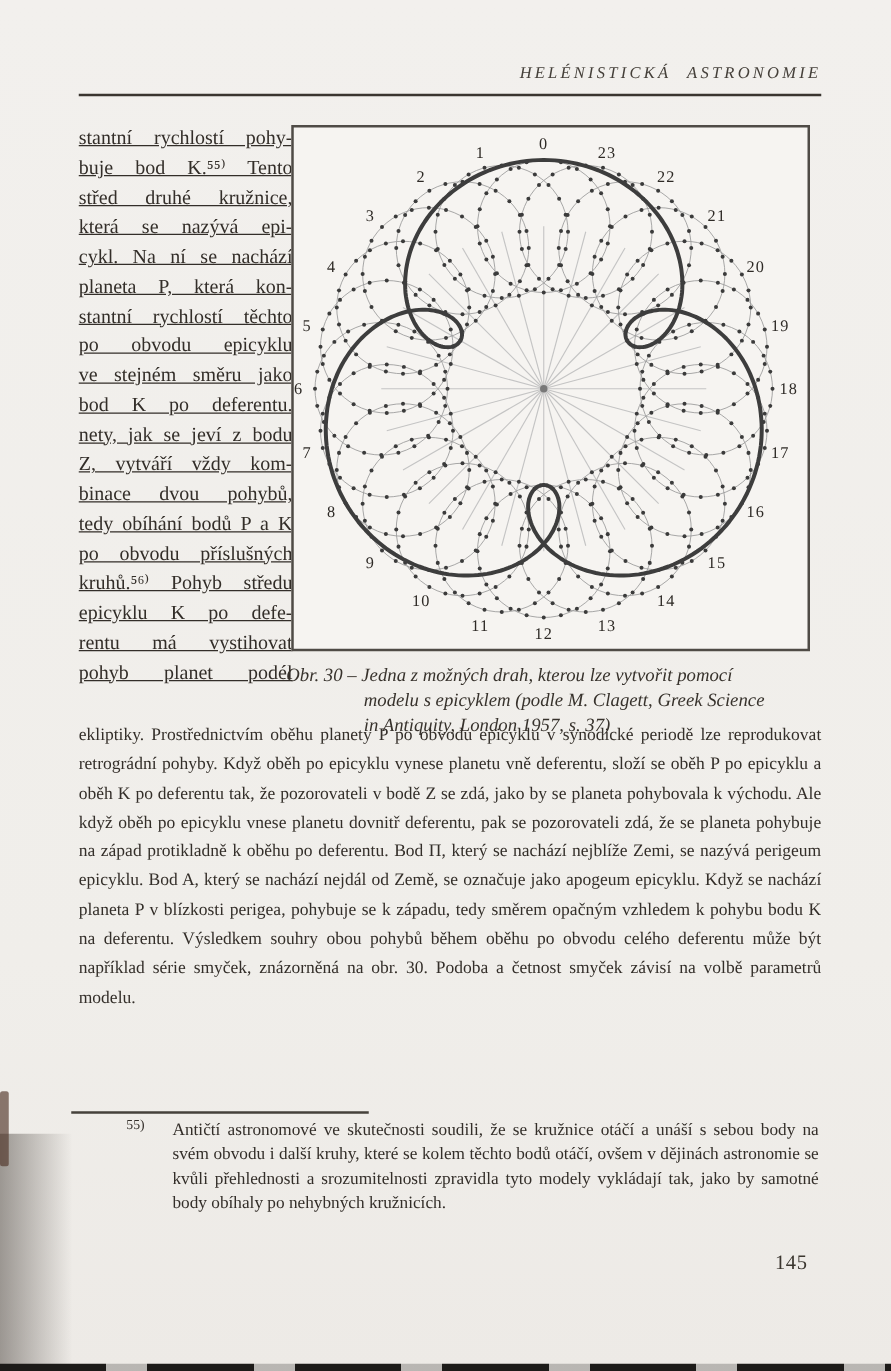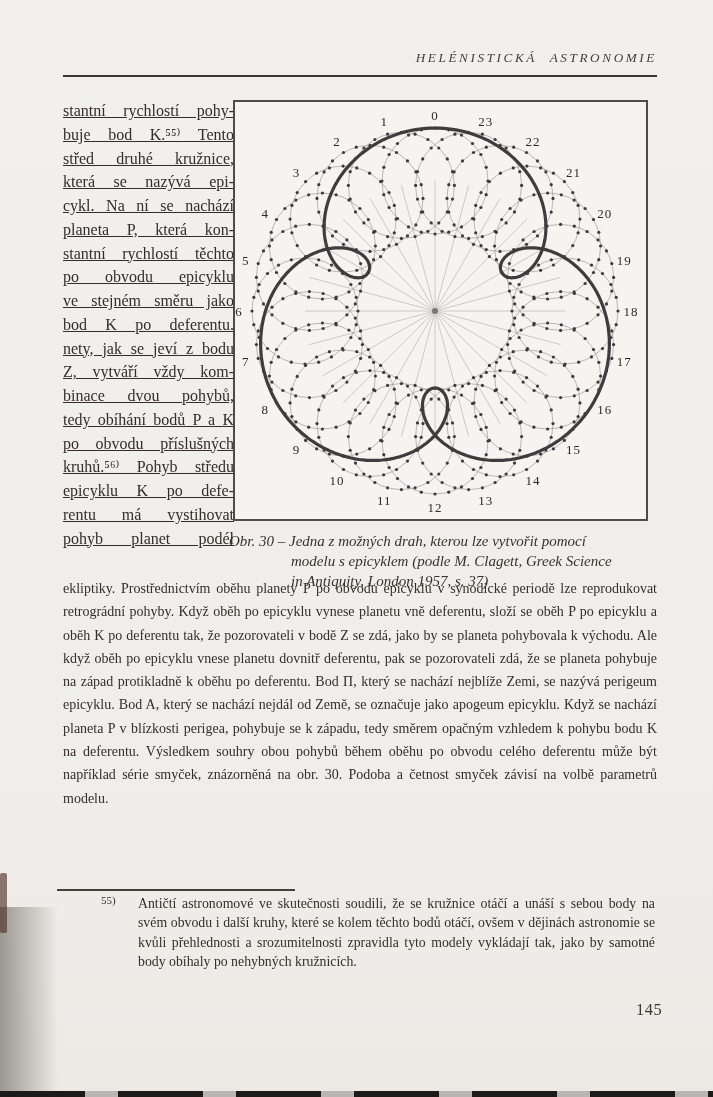--- a/index.html
+++ b/index.html
@@ -62,21 +62,21 @@
     text-align:justify;
     margin-bottom:9px;
     color:#332e29;
     margin-left:44px;
   }
   .fn-marker{
     position:absolute;left:0;top:-3px;
     font-size:11px;
   }
   .page-number{
-    position:absolute;left:636px;top:1000px;
+    position:absolute;left:620px;top:1000px;
     font-size:16.4px;letter-spacing:.5px;color:#3b362f;
   }
   
   .edge-left-shadow{
     position:absolute;left:0;bottom:0;width:58px;height:190px;
     background:linear-gradient(90deg,rgba(55,48,42,.45),rgba(55,48,42,0));
     pointer-events:none;
   }
   .edge-mark{
     position:absolute;left:0;top:873px;width:7px;height:60px;

